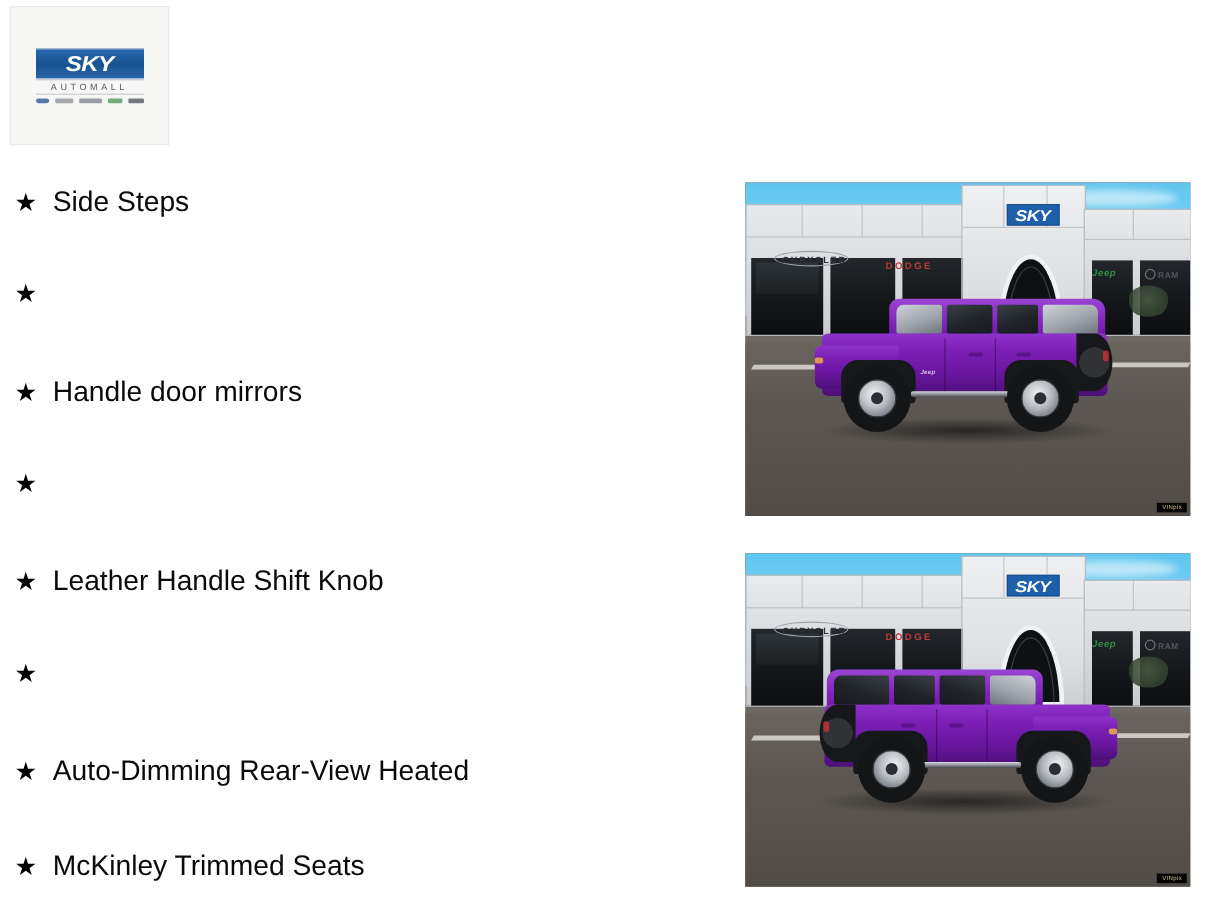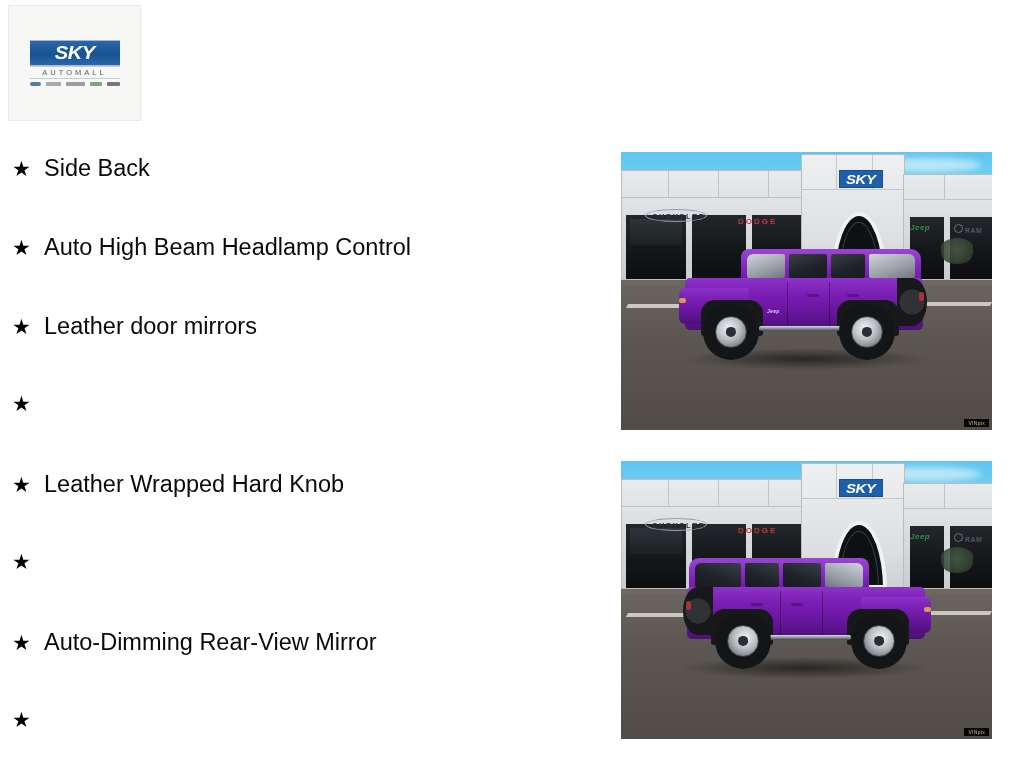--- a/index.html
+++ b/index.html
@@ -370,53 +370,53 @@
         <span class="brandchip b4"></span>
         <span class="brandchip b5"></span>
       </div>
     </div>
   </div>
 
   <div class="features">
 
     <div class="feature-item">
       <span class="feature-star">★</span>
-      <span class="feature-label">Side Back</span>
-    </div>
-
-    <div class="feature-item">
-      <span class="feature-star">★</span>
-      <span class="feature-label">Auto High Beam Headlamp Control</span>
-    </div>
-
-    <div class="feature-item">
-      <span class="feature-star">★</span>
-      <span class="feature-label">Leather door mirrors</span>
-    </div>
-
-    <div class="feature-item">
-      <span class="feature-star">★</span>
-    </div>
-
-    <div class="feature-item">
-      <span class="feature-star">★</span>
-      <span class="feature-label">Leather Wrapped Hard Knob</span>
-    </div>
-
-    <div class="feature-item">
-      <span class="feature-star">★</span>
-    </div>
-
-    <div class="feature-item">
-      <span class="feature-star">★</span>
-      <span class="feature-label">Auto-Dimming Rear-View Mirror</span>
-    </div>
-
-    <div class="feature-item">
-      <span class="feature-star">★</span>
+      <span class="feature-label">Side Steps</span>
+    </div>
+
+    <div class="feature-item">
+      <span class="feature-star">★</span>
+    </div>
+
+    <div class="feature-item">
+      <span class="feature-star">★</span>
+      <span class="feature-label">Handle door mirrors</span>
+    </div>
+
+    <div class="feature-item">
+      <span class="feature-star">★</span>
+    </div>
+
+    <div class="feature-item">
+      <span class="feature-star">★</span>
+      <span class="feature-label">Leather Handle Shift Knob</span>
+    </div>
+
+    <div class="feature-item">
+      <span class="feature-star">★</span>
+    </div>
+
+    <div class="feature-item">
+      <span class="feature-star">★</span>
+      <span class="feature-label">Auto-Dimming Rear-View Heated</span>
+    </div>
+
+    <div class="feature-item">
+      <span class="feature-star">★</span>
+      <span class="feature-label">McKinley Trimmed Seats</span>
     </div>
 
   </div>
 
   <div class="photo photo-1">
 
     <div class="sky-bg"></div>
     <div class="cloud" style="left:250px;top:6px;width:110px;height:14px;"></div>
     <div class="cloud" style="left:300px;top:26px;width:80px;height:9px;"></div>
 

